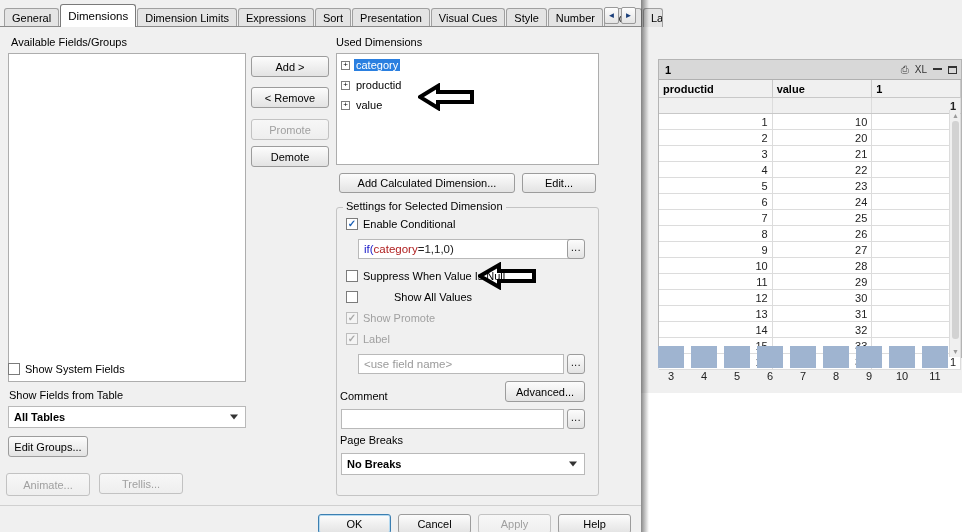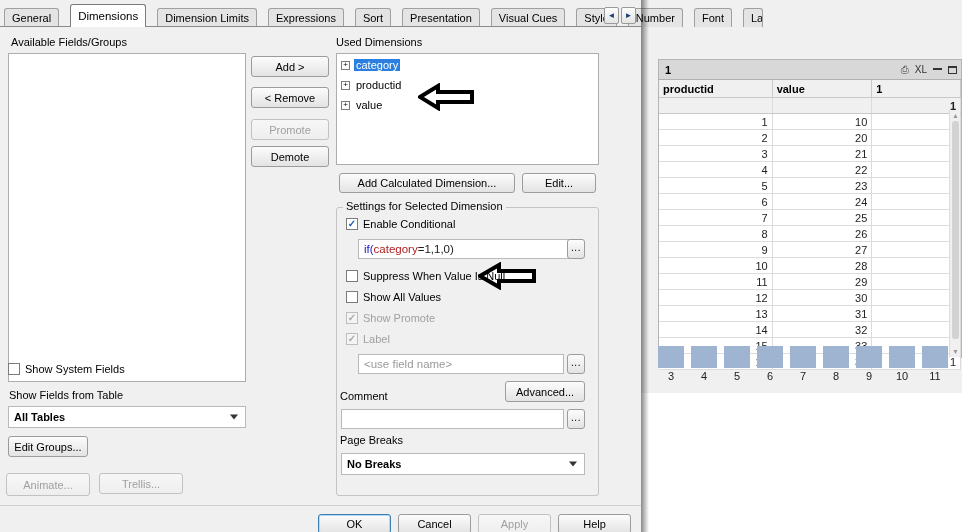--- a/index.html
+++ b/index.html
@@ -47,21 +47,21 @@
 
   
   #dlg{position:absolute;left:0;top:0;width:641px;height:532px;background:#f0f0f0;
        border-right:1px solid #7a7a7a;box-sizing:border-box;}
   #dlg-shadow{position:absolute;left:641px;top:0;width:8px;height:532px;
        background:linear-gradient(to right,rgba(40,40,40,.55),rgba(40,40,40,0));}
 
   
   #tabs{position:absolute;left:0;top:0;width:641px;height:27px;background:#f0f0f0;}
   #tabrow{position:absolute;left:4px;top:5px;height:22px;display:flex;align-items:flex-end;}
-  .tab{height:19px;line-height:19px;padding:0 7px;margin-right:11px;background:#e4e4e4;
+  .tab{height:19px;line-height:19px;padding:0 7px;margin-right:1px;background:#e4e4e4;
        border:1px solid #a0a0a0;border-bottom:none;border-radius:3px 3px 0 0;
        font-size:11px;color:#000;white-space:nowrap;box-sizing:border-box;}
   .tab.active{height:23px;line-height:22px;background:#ffffff;font-size:11.5px;
        border-color:#7a7a7a;position:relative;z-index:3;}
   .tab.clipped{overflow:hidden;max-width:20px;padding-right:0;}
   #tabline{position:absolute;left:0;top:26px;width:641px;height:1px;background:#8a8a8a;}
   #tabnav{position:absolute;right:5px;top:7px;display:flex;gap:2px;z-index:5;}
   .navbtn{width:15px;height:17px;background:linear-gradient(#fdfdfd,#e4e4e4);
           border:1px solid #9a9a9a;border-radius:2px;display:flex;align-items:center;
           justify-content:center;font-size:8px;color:#1a3e7a;box-sizing:border-box;}
@@ -339,21 +339,21 @@
     <div class="btn dots" style="left:567px;top:212px;width:18px;height:20px;">...</div>
 
     <svg class="annot-arrow" style="left:478px;top:235px;" width="58" height="28" viewBox="0 0 58 28">
       <path d="M2 14 L21 3 L21 9 L56 9 L56 19 L21 19 L21 25 Z" fill="#ffffff" stroke="#000000" stroke-width="4" stroke-linejoin="miter"></path>
     </svg>
 
     <div class="cbrow" style="left:346px;top:243px;">
       <span class="cb"></span>
       <span>Suppress When Value Is Null</span>
     </div>
-    <div class="cbrow" style="left:346px;top:264px;">
+    <div class="cbrow" style="left:346px;top:264px;gap:31px;">
       <span class="cb"></span>
       <span>Show All Values</span>
     </div>
     <div class="cbrow dis" style="left:346px;top:285px;">
       <span class="cb dis checked"></span>
       <span>Show Promote</span>
     </div>
     <div class="cbrow dis" style="left:346px;top:306px;">
       <span class="cb dis checked"></span>
       <span>Label</span>

